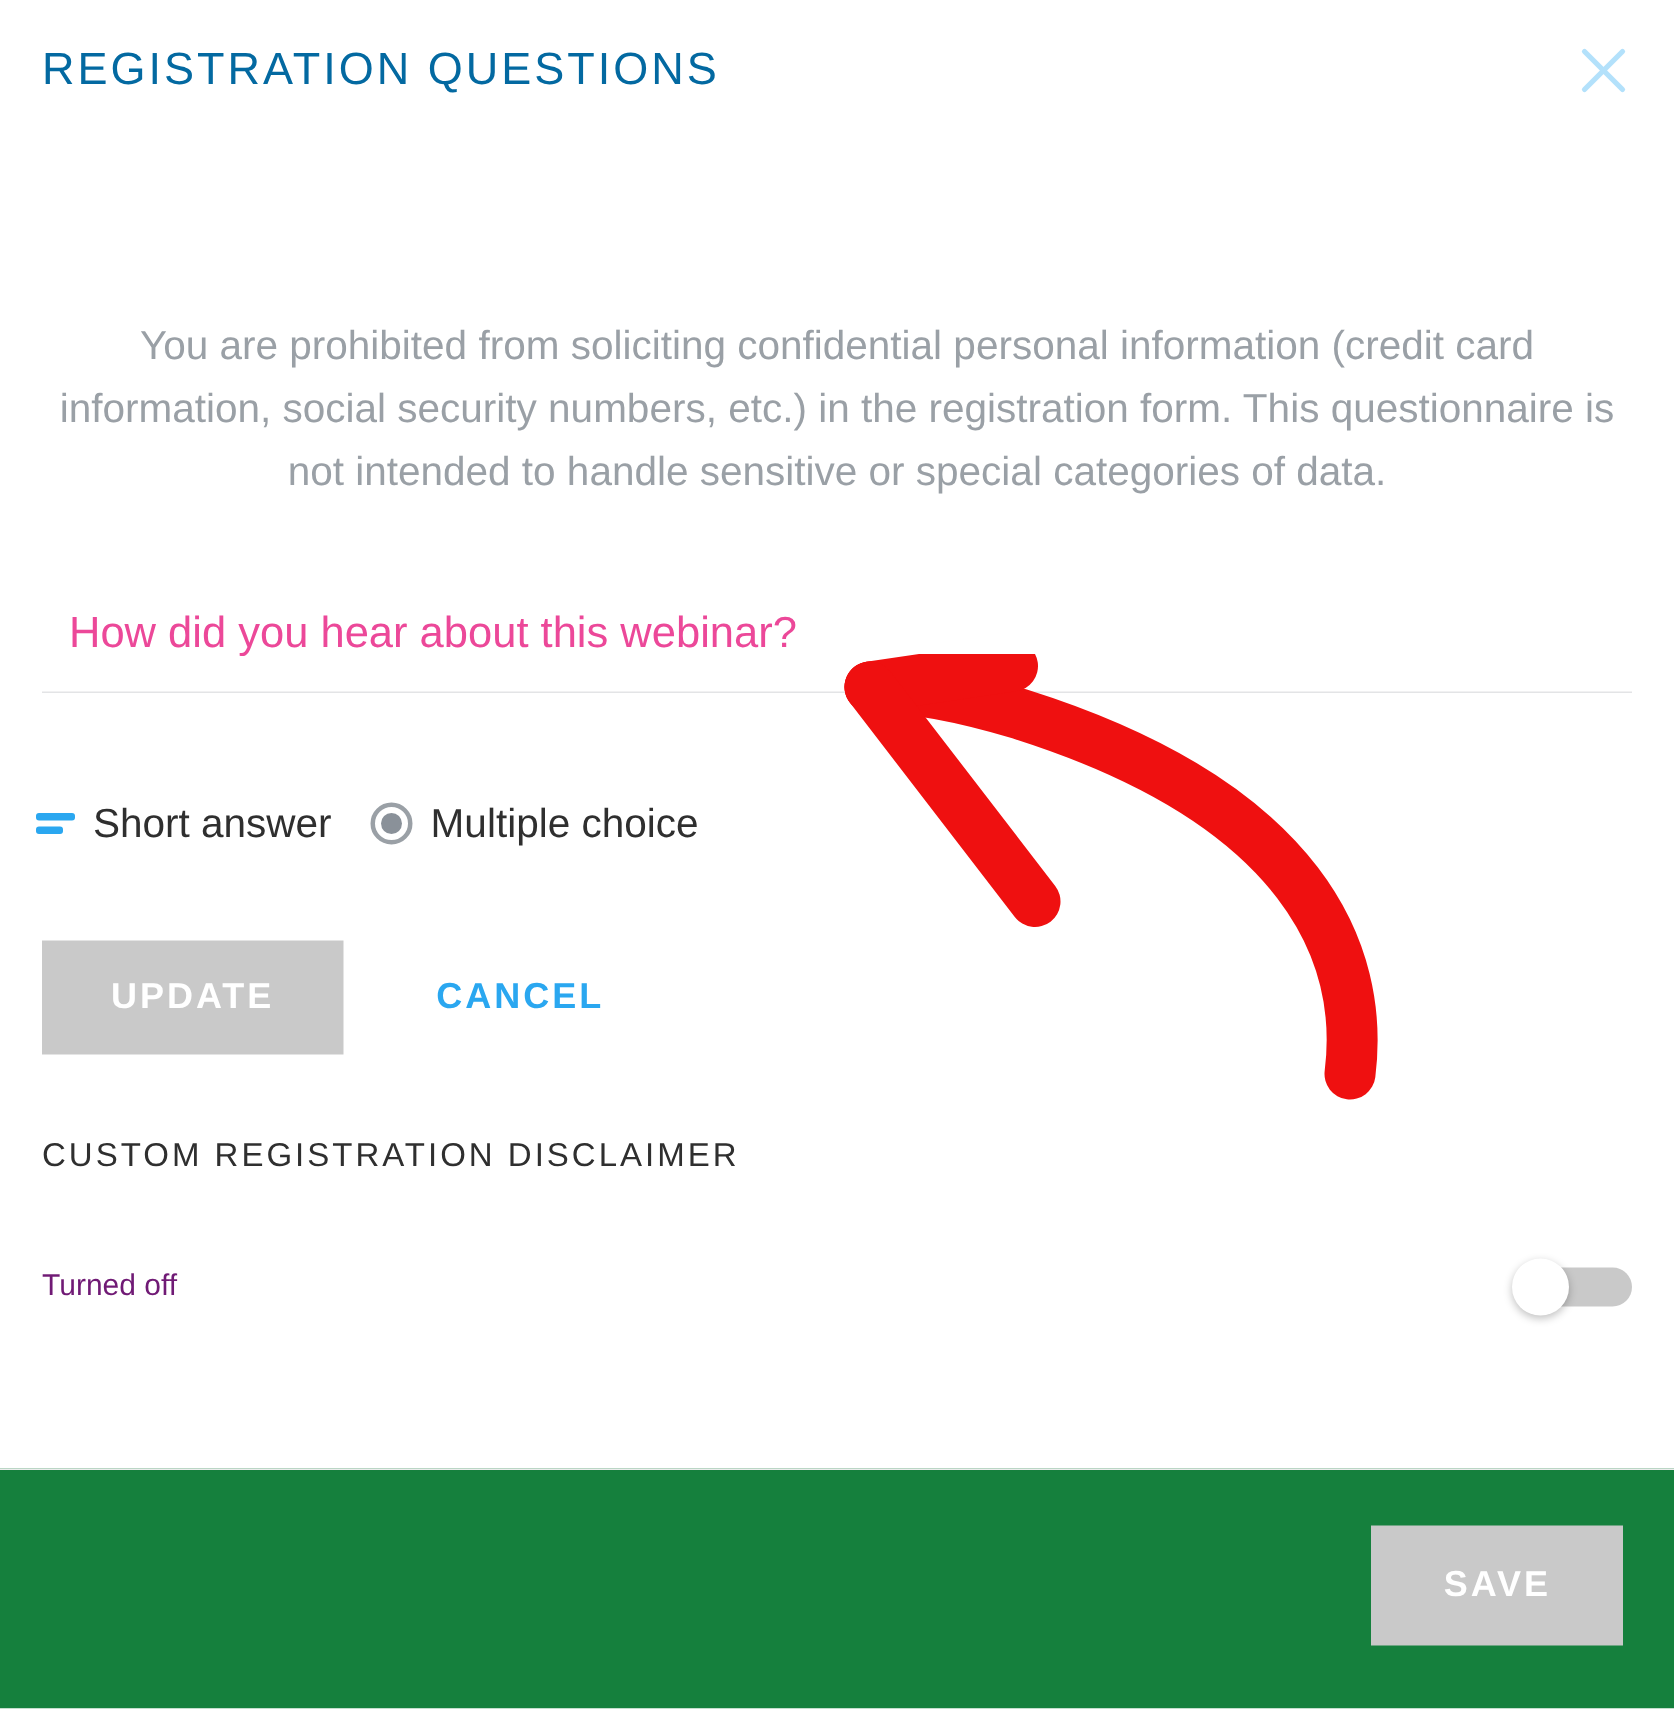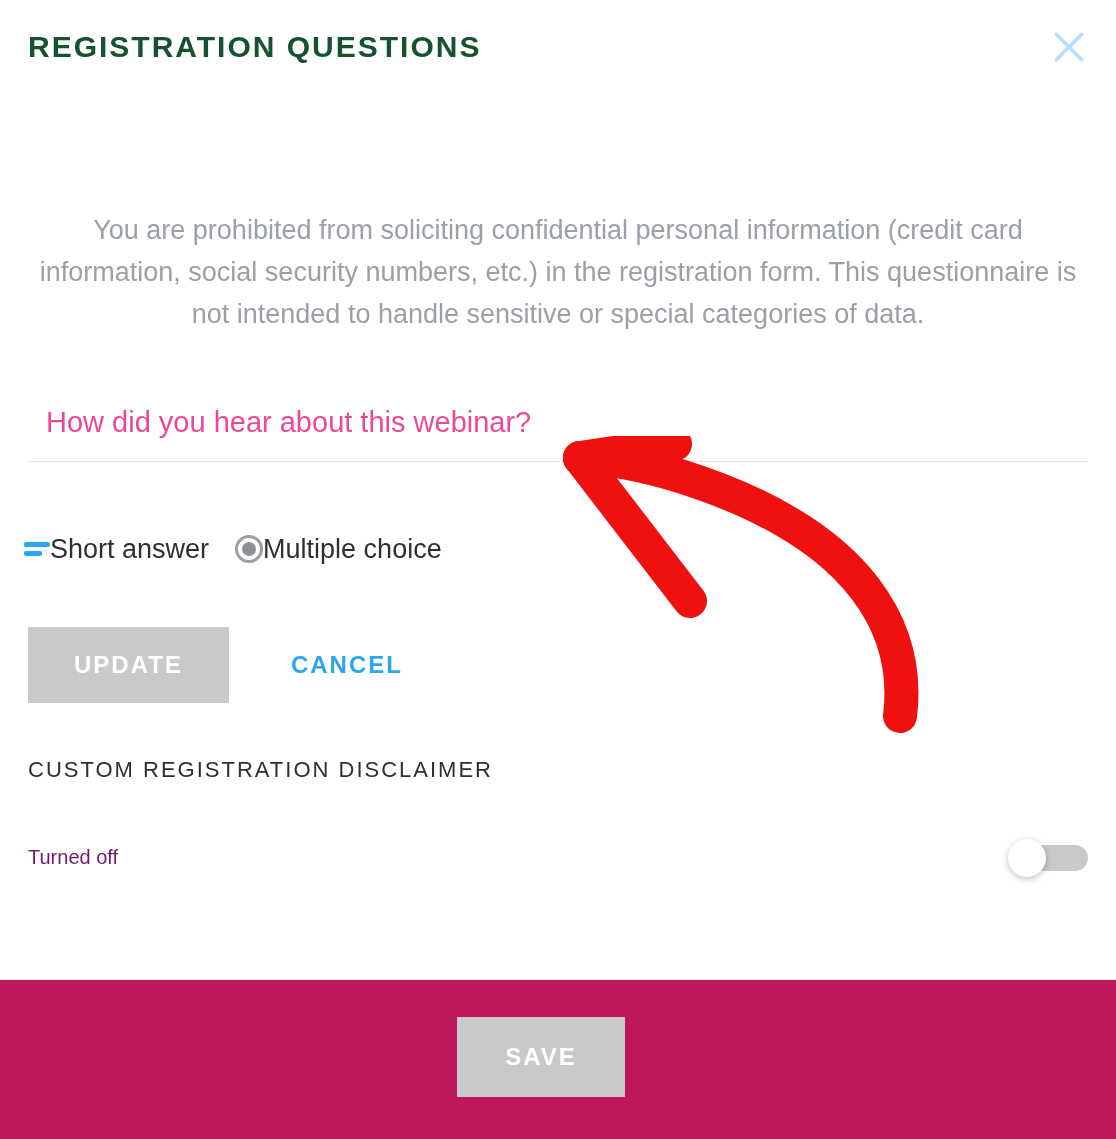--- a/index.html
+++ b/index.html
@@ -23,23 +23,23 @@
     }
 
     .dialog-header {
       display: flex;
       justify-content: space-between;
       align-items: flex-start;
     }
 
     .dialog-title {
       font-size: 30px;
-      font-weight: 700;
-      letter-spacing: 2px;
-      color: #14532d;
+      font-weight: 400;
+      letter-spacing: 2px;
+      color: #0369a1;
       text-transform: uppercase;
     }
 
     .close-btn {
       cursor: pointer;
       padding: 4px;
       margin-top: -6px;
       margin-right: -4px;
     }
 
@@ -85,21 +85,21 @@
     .answer-type-row {
       display: flex;
       align-items: center;
       gap: 26px;
       margin-top: 72px;
     }
 
     .type-option {
       display: flex;
       align-items: center;
-      gap: 0;
+      gap: 12px;
       cursor: pointer;
     }
 
     .short-answer-icon {
       width: 26px;
       height: 18px;
       display: flex;
       flex-direction: column;
       justify-content: center;
       gap: 4px;
@@ -227,24 +227,24 @@
     }
 
     .footer {
       position: absolute;
       bottom: 0;
       left: 0;
       right: 0;
       height: 160px;
       border-top: 1px solid #eceded;
       display: flex;
-      justify-content: center;
+      justify-content: flex-end;
       align-items: center;
       padding: 0 34px 6px 0;
-      background: #be185d;
+      background: #15803d;
     }
 
     .btn-save {
       background: #c9c9c9;
       color: #fff;
       font-size: 24px;
       font-weight: 600;
       letter-spacing: 2px;
       border: none;
       padding: 26px 48px;

